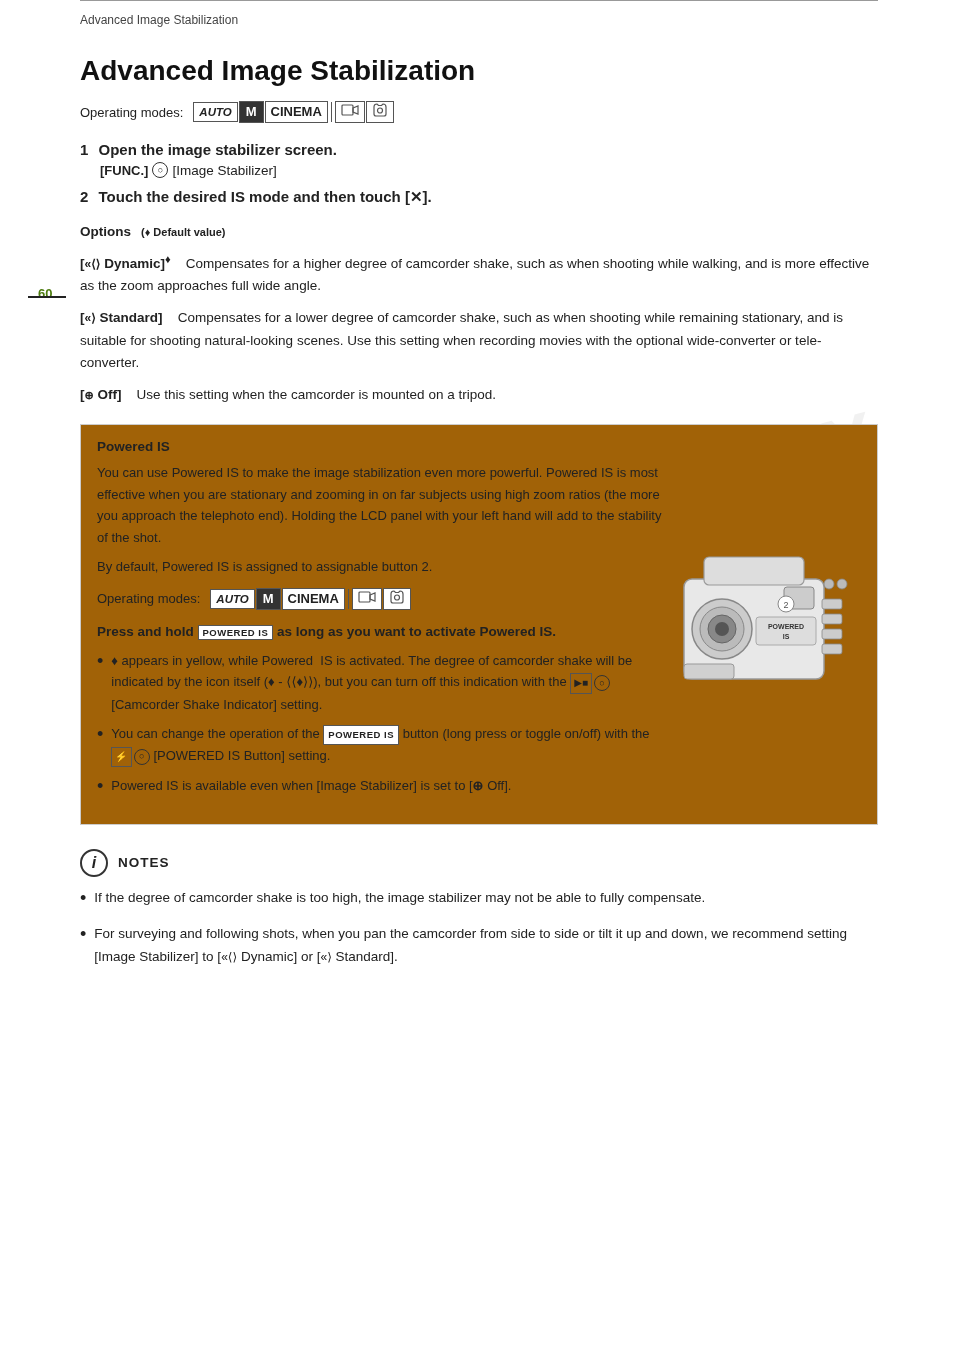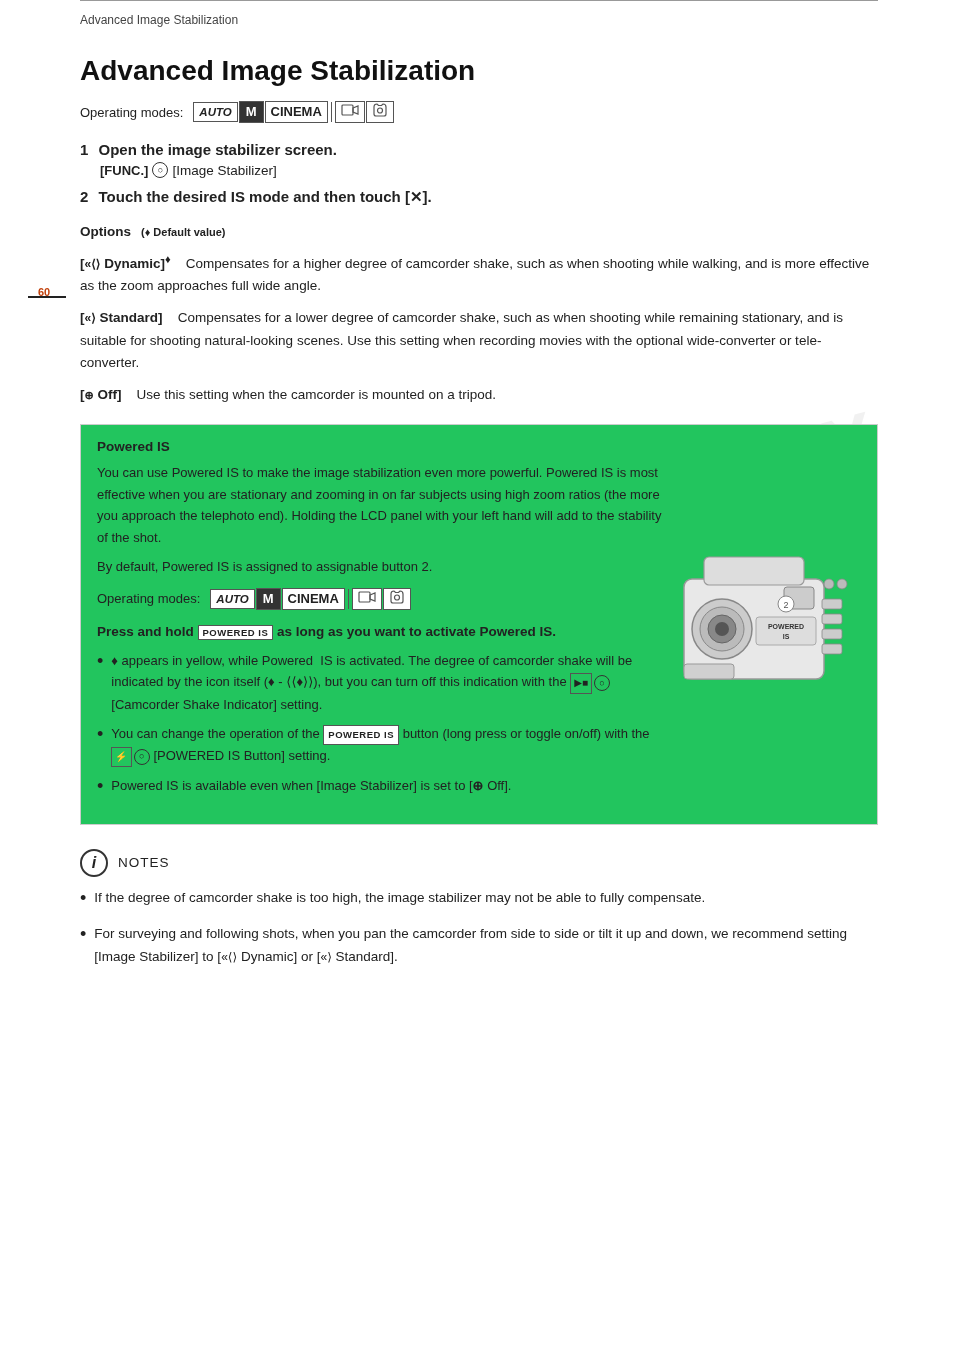--- a/index.html
+++ b/index.html
@@ -21,23 +21,23 @@
     }
     .breadcrumb {
       font-size: 12px;
       color: #444;
       padding: 6px 0 0 0;
     }
     .page-number {
       position: absolute;
       left: 38px;
       top: 286px;
-      font-size: 11px;
-      font-weight: bold;
-      color: #c2410c;
+      font-size: 13px;
+      font-weight: bold;
+      color: #4d7c0f;
     }
     .page-number-rule {
       position: absolute;
       left: 28px;
       top: 296px;
       width: 38px;
       border-top: 2px solid #222;
     }
     h1 {
       font-size: 28px;
@@ -135,21 +135,21 @@
     .option-item {
       margin-bottom: 10px;
       font-size: 13.5px;
       line-height: 1.65;
     }
     .option-label {
       font-weight: bold;
       text-align: right;
     }
     .powered-box {
-      background: #22c55e;
+      background: #a16207;
       border: 1px solid #ccc;
       padding: 14px 16px;
       margin: 18px 0;
       position: relative;
     }
     .powered-title {
       font-weight: bold;
       font-size: 13.5px;
       margin-bottom: 8px;
     }
@@ -227,21 +227,21 @@
       display: flex;
       align-items: center;
       justify-content: center;
       font-style: italic;
       font-size: 16px;
       font-weight: bold;
       flex-shrink: 0;
     }
     .notes-label {
       font-size: 13.5px;
-      font-weight: normal;
+      font-weight: bold;
       letter-spacing: 1px;
     }
     .notes-list {
       list-style: none;
       padding-left: 0;
     }
     .notes-list li {
       display: flex;
       align-items: flex-start;
       margin-bottom: 10px;

